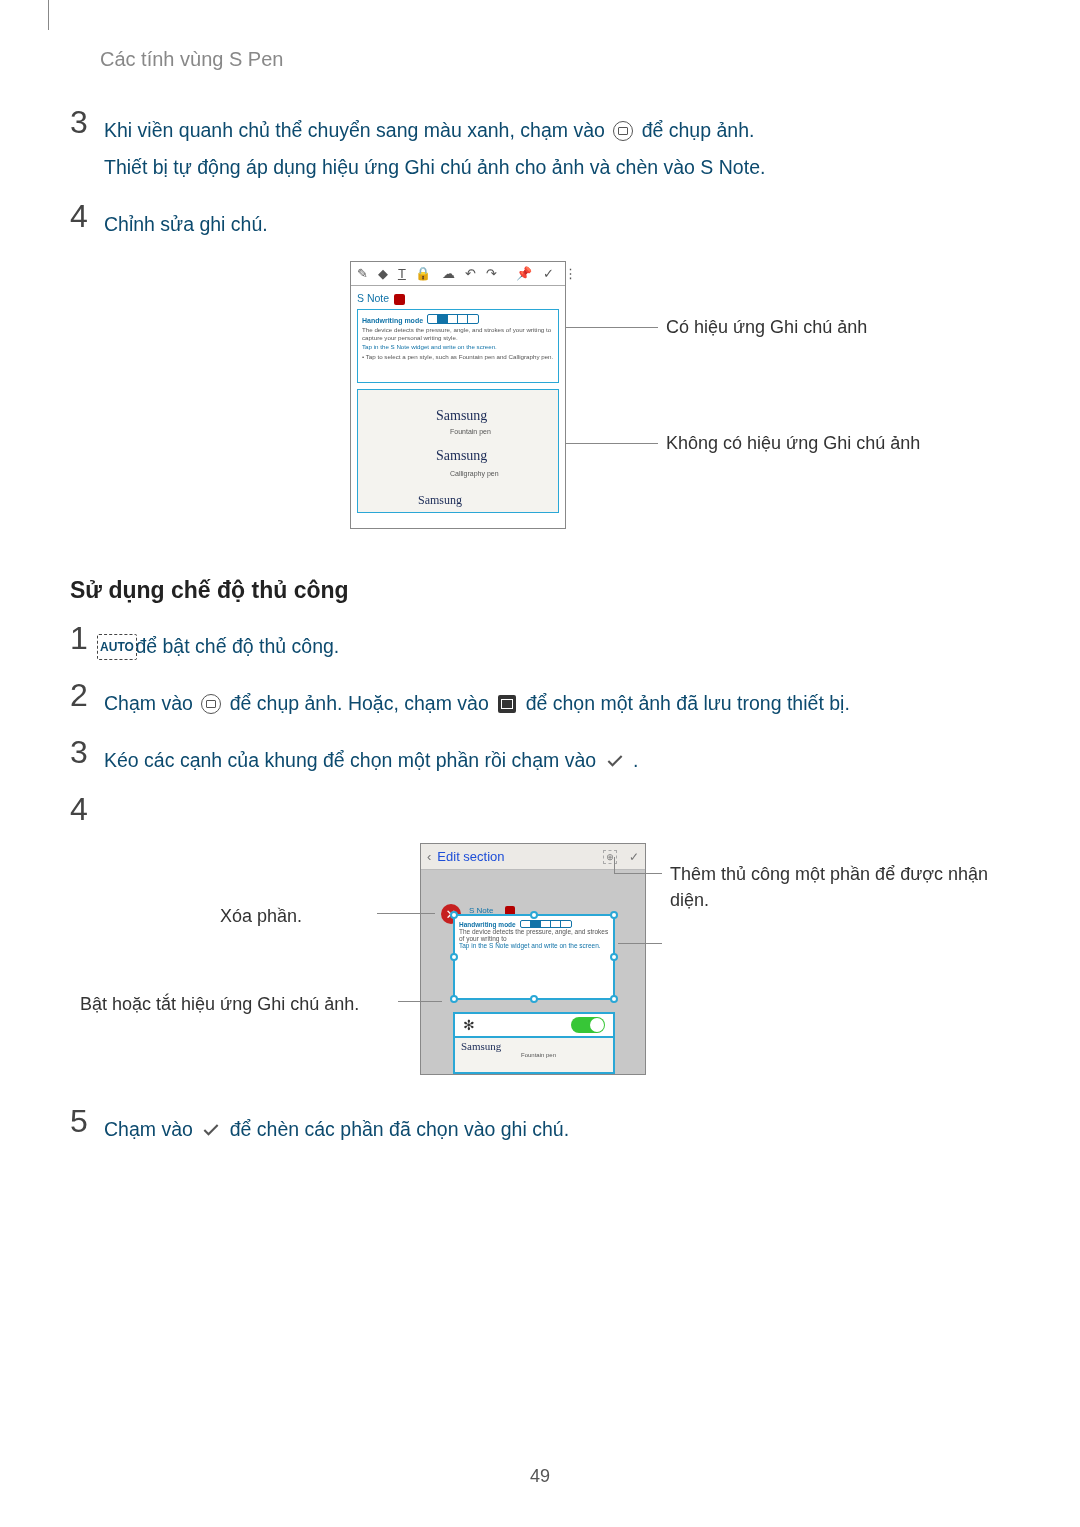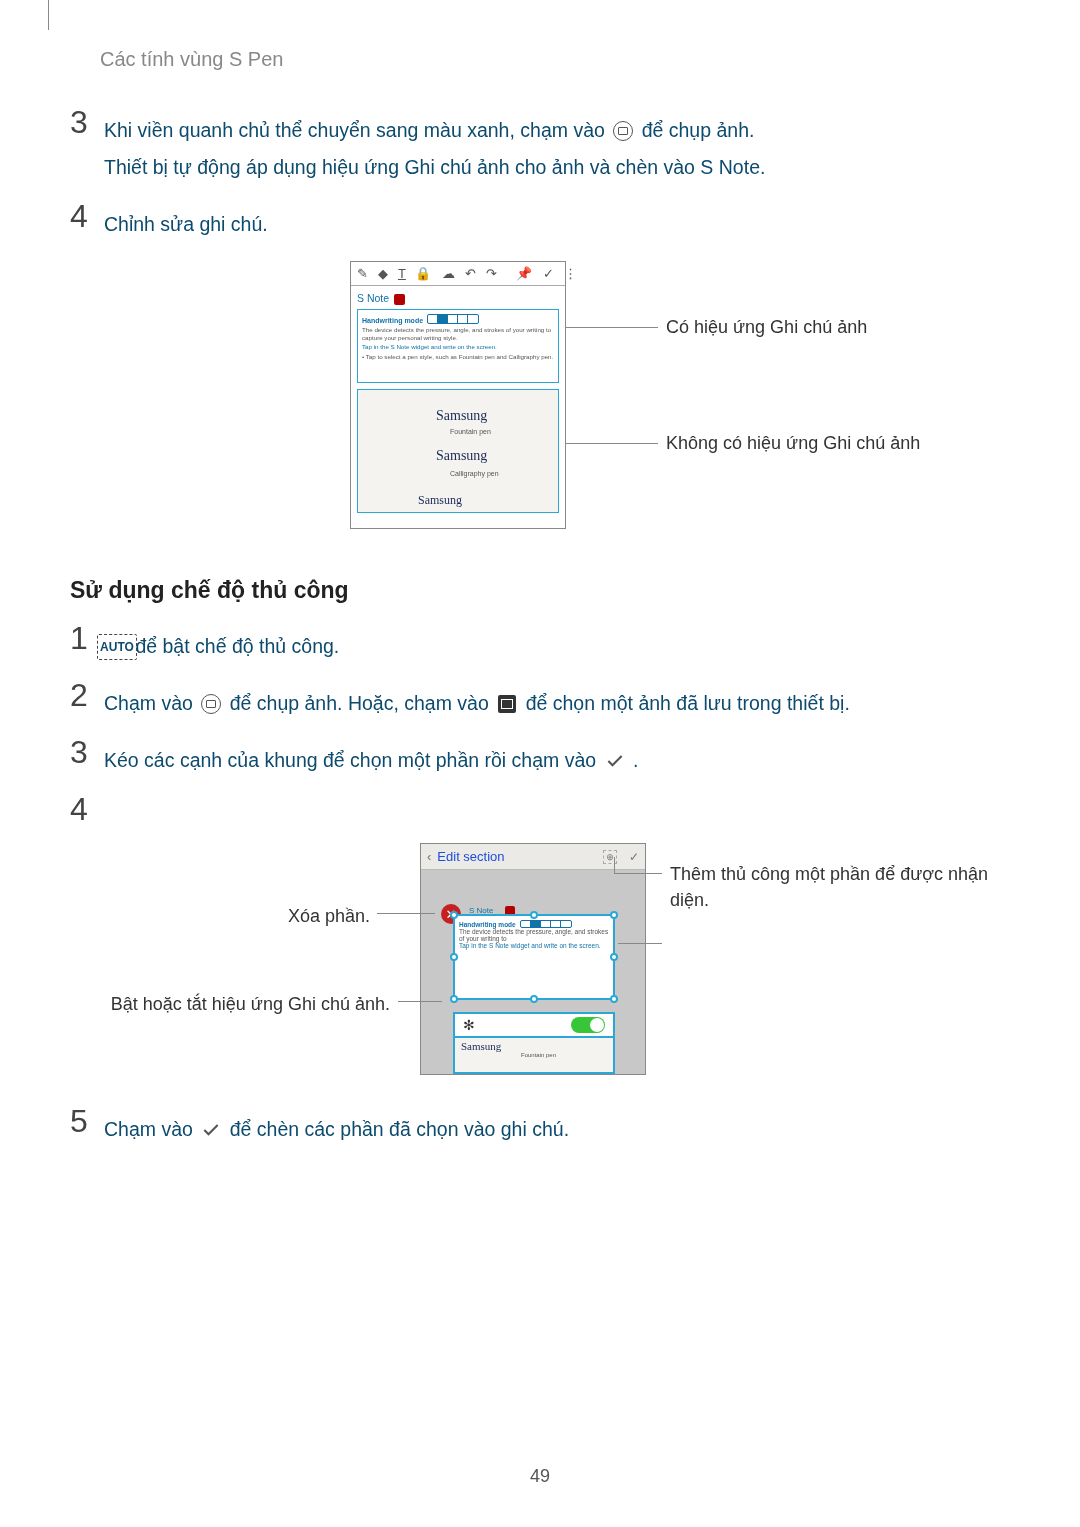--- a/index.html
+++ b/index.html
@@ -105,21 +105,21 @@
   .fig2-snote-badge2 { position:absolute; left:84px; top:36px; width:10px;height:10px; background:#b30000; border-radius:2px; }
   .fig2-toggle-row { position:absolute; left:32px; top:142px; width:162px; height:26px; border:2px solid #2aa7d6; background:#fff; display:flex; align-items:center; justify-content:space-between; padding:0 8px; }
   .fig2-sparkle { font-size:14px; color:#333; }
   .fig2-toggle { width:34px; height:16px; border-radius:8px; background:#37c637; position:relative; }
   .fig2-toggle::after { content:""; position:absolute; right:1px; top:1px; width:14px; height:14px; background:#fff; border-radius:50%; }
   .fig2-strip { position:absolute; left:32px; bottom:0; width:162px; height:38px; border:2px solid #2aa7d6; background:#f4f3ef; font-family:'Brush Script MT',cursive; font-size:11px; color:#1a2a56; padding:2px 6px; }
   .fig2-strip .lbl { font-family:Arial; font-size:6px; color:#555; margin-left:60px; display:block; }
 
   .call-line { position:absolute; height:1px; background:#888; }
   .call-text { position:absolute; font-size:18px; color:#333; line-height:1.45; }
-  .call-left { text-align:right; }
+  .call-left { }
 
   .pagenum { position:absolute; left:0; right:0; bottom:40px; text-align:center; font-size:18px; color:#555; }
 </style>
 </head>
 <body>
 
 <div class="left-rule"></div>
 <div class="header">Các tính vùng S Pen</div>
 
 <div class="content">

